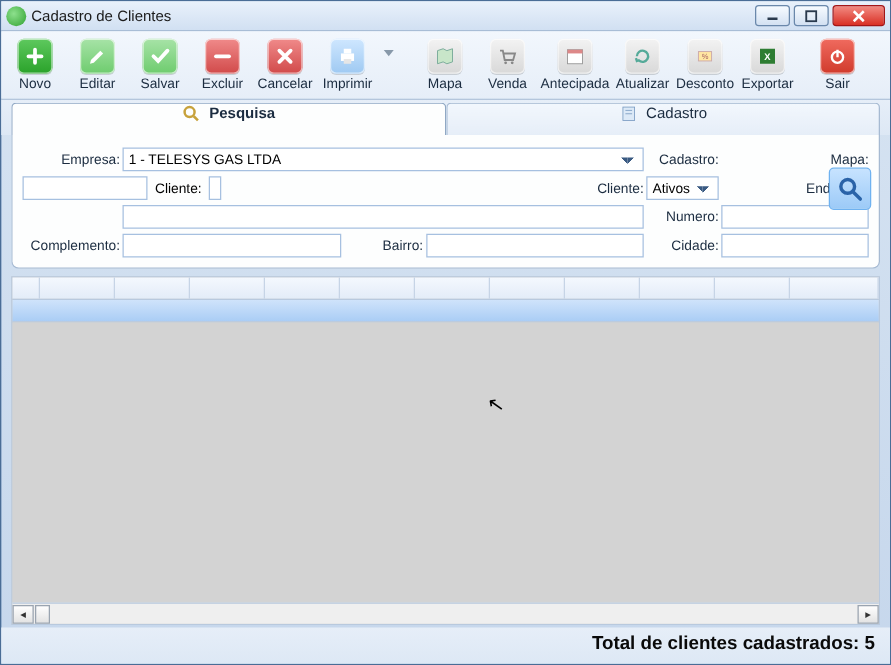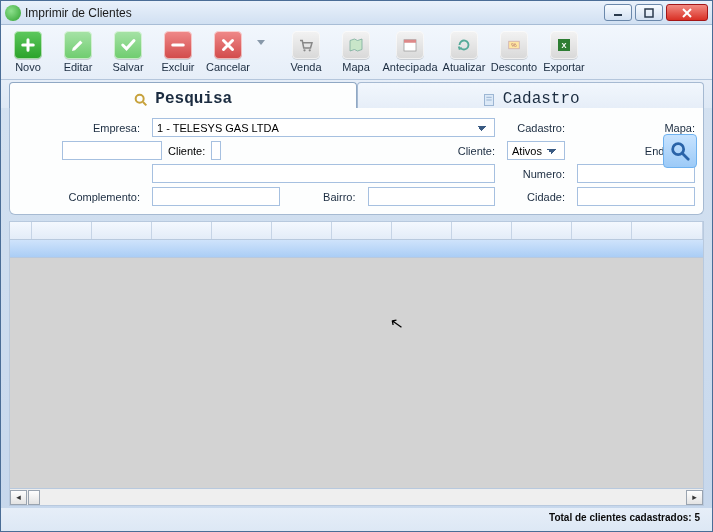--- a/index.html
+++ b/index.html
@@ -92,48 +92,46 @@
     align-items: flex-end;
     background: linear-gradient(#e6eef8,#dde8f5);
     gap:0;
   }
   .tab {
     flex:1;
     height: 26px;
     border: 1px solid #a6bad2;
     border-bottom:none;
     background: linear-gradient(#f2f7fd,#e6eef8);
-    display:flex; align-items:flex-end; justify-content:center;
+    display:flex; align-items:flex-start; justify-content:center;
     gap:6px;
-    font-size:16px;
+    font-size:12px;
     color:#1b2c40;
     border-radius: 4px 4px 0 0;
-    font-family: Liberation Mono, monospace;
   }
   .tab.active {
     font-weight:bold;
     background:#fdfefe;
     border-color:#90a8c4;
   }
   .tab .tab-icon { width:16px; height:16px; }
 
   .form-panel {
     margin: 0 8px;
     background:#fdfefe;
     border:1px solid #a6bad2;
     border-top:none;
     padding: 10px 8px 8px 8px;
     border-radius: 0 0 6px 6px;
   }
   .form-grid {
     display:grid;
     grid-template-columns: 78px 1fr 64px 1fr 58px 118px;
-    gap: 4px 12px;
+    gap: 4px 2px;
     align-items:center;
-    margin-left:44px;
   }
   .fl { text-align:right; color:#1b2c40; font-size:11px; }
   .inp, .sel {
     height:19px;
     border:1px solid #a6c0e0;
     background:#fff;
     font-size:11px;
     padding: 0 4px;
     width:100%;
   }
@@ -206,34 +204,34 @@
     width:12px; height:15px;
     border:1px solid #9aa4b0;
     background:linear-gradient(#fefefe,#e3e3e3);
     margin-left:1px;
   }
   .hscroll .track { flex:1; }
 
   .footer {
     padding: 4px 12px 8px 12px;
     text-align:right;
-    font-size:10px;
+    font-size:15px;
     font-weight:bold;
     color:#0a0a0a;
     background: linear-gradient(#e6eef8,#dde8f5);
   }
 </style>
 </head>
 <body>
 
 <div class="window">
 
   <div class="titlebar">
     <div class="app-icon"></div>
-    <div class="title-text">Imprimir de Clientes</div>
+    <div class="title-text">Cadastro de Clientes</div>
     <div class="win-btns">
       <div class="win-btn">
         <svg width="10" height="10">
             <line x1="1" y1="7" x2="9" y2="7" stroke="#2a3a4d" stroke-width="2"></line>
           </svg>
       </div>
       <div class="win-btn">
         <svg width="10" height="10">
             <rect x="1" y="1" width="8" height="8" fill="none" stroke="#2a3a4d" stroke-width="1.5"></rect>
           </svg>
@@ -281,44 +279,54 @@
       <div class="tlabel">Excluir</div>
     </div>
     <div class="tbtn">
       <div class="ticon" style="background:linear-gradient(#f08a8a,#d14a4a)">
           <svg viewBox="0 0 24 24">
             <path d="M6 6l12 12M18 6L6 18" stroke="#fff" stroke-width="4" stroke-linecap="round"></path>
           </svg>
         </div>
       <div class="tlabel">Cancelar</div>
     </div>
+    <div class="tbtn">
+      <div class="ticon" style="background:linear-gradient(#cfe7ff,#9ec9f2)">
+          <svg viewBox="0 0 24 24">
+            <rect x="5" y="9" width="14" height="8" fill="#fff"></rect>
+            <rect x="8" y="4" width="8" height="5" fill="#fff"></rect>
+            <rect x="8" y="15" width="8" height="5" fill="#e6e6e6"></rect>
+          </svg>
+        </div>
+      <div class="tlabel">Imprimir</div>
+    </div>
     <div class="tbtn narrow">
       <svg width="10" height="16">
           <path d="M1 5l4 5 4-5" fill="#89a"></path>
         </svg>
     </div>
     <div style="width:12px"></div>
     <div class="tbtn">
       <div class="ticon" style="background:linear-gradient(#f3f3f3,#d8d8d8)">
           <svg viewBox="0 0 24 24">
+            <path d="M4 6l6-2 4 2 6-2v14l-6 2-4-2-6 2z" fill="#c8e6c9" stroke="#7a9" stroke-width="1"></path>
+          </svg>
+        </div>
+      <div class="tlabel">Mapa</div>
+    </div>
+    <div class="tbtn">
+      <div class="ticon" style="background:linear-gradient(#f3f3f3,#d8d8d8)">
+          <svg viewBox="0 0 24 24">
             <path d="M4 6h3l2 10h9l2-7H8" fill="none" stroke="#888" stroke-width="2"></path>
             <circle cx="10" cy="19" r="1.5" fill="#888"></circle>
             <circle cx="17" cy="19" r="1.5" fill="#888"></circle>
           </svg>
         </div>
       <div class="tlabel">Venda</div>
     </div>
-    <div class="tbtn">
-      <div class="ticon" style="background:linear-gradient(#f3f3f3,#d8d8d8)">
-          <svg viewBox="0 0 24 24">
-            <path d="M4 6l6-2 4 2 6-2v14l-6 2-4-2-6 2z" fill="#c8e6c9" stroke="#7a9" stroke-width="1"></path>
-          </svg>
-        </div>
-      <div class="tlabel">Mapa</div>
-    </div>
     <div class="tbtn" style="width:58px">
       <div class="ticon" style="background:linear-gradient(#f3f3f3,#d8d8d8)">
           <svg viewBox="0 0 24 24">
             <rect x="4" y="5" width="16" height="15" fill="#fff" stroke="#999"></rect>
             <rect x="4" y="5" width="16" height="4" fill="#d88"></rect>
           </svg>
         </div>
       <div class="tlabel">Antecipada</div>
     </div>
     <div class="tbtn">
@@ -342,20 +350,29 @@
     <div class="tbtn">
       <div class="ticon" style="background:linear-gradient(#f3f3f3,#d8d8d8)">
           <svg viewBox="0 0 24 24">
             <rect x="4" y="4" width="16" height="16" fill="#2e7d32"></rect>
             <text x="12" y="16" font-size="10" text-anchor="middle" fill="#fff" font-weight="bold">X</text>
           </svg>
         </div>
       <div class="tlabel">Exportar</div>
     </div>
     <div style="width:6px"></div>
+    <div class="tbtn">
+      <div class="ticon" style="background:linear-gradient(#f06b5f,#d03a2c)">
+          <svg viewBox="0 0 24 24">
+            <circle cx="12" cy="13" r="6" fill="none" stroke="#fff" stroke-width="2.5"></circle>
+            <line x1="12" y1="5" x2="12" y2="13" stroke="#fff" stroke-width="2.5"></line>
+          </svg>
+        </div>
+      <div class="tlabel">Sair</div>
+    </div>
   </div>
 
   <div class="tabs-row">
     <div class="tab active">
       <span class="tab-icon"><svg viewBox="0 0 24 24" width="16" height="16">
             <circle cx="10" cy="10" r="6" fill="none" stroke="#c7a23c" stroke-width="3"></circle>
             <line x1="15" y1="15" x2="20" y2="20" stroke="#c7a23c" stroke-width="3"></line>
           </svg></span>
       <span>Pesquisa</span>
     </div>

